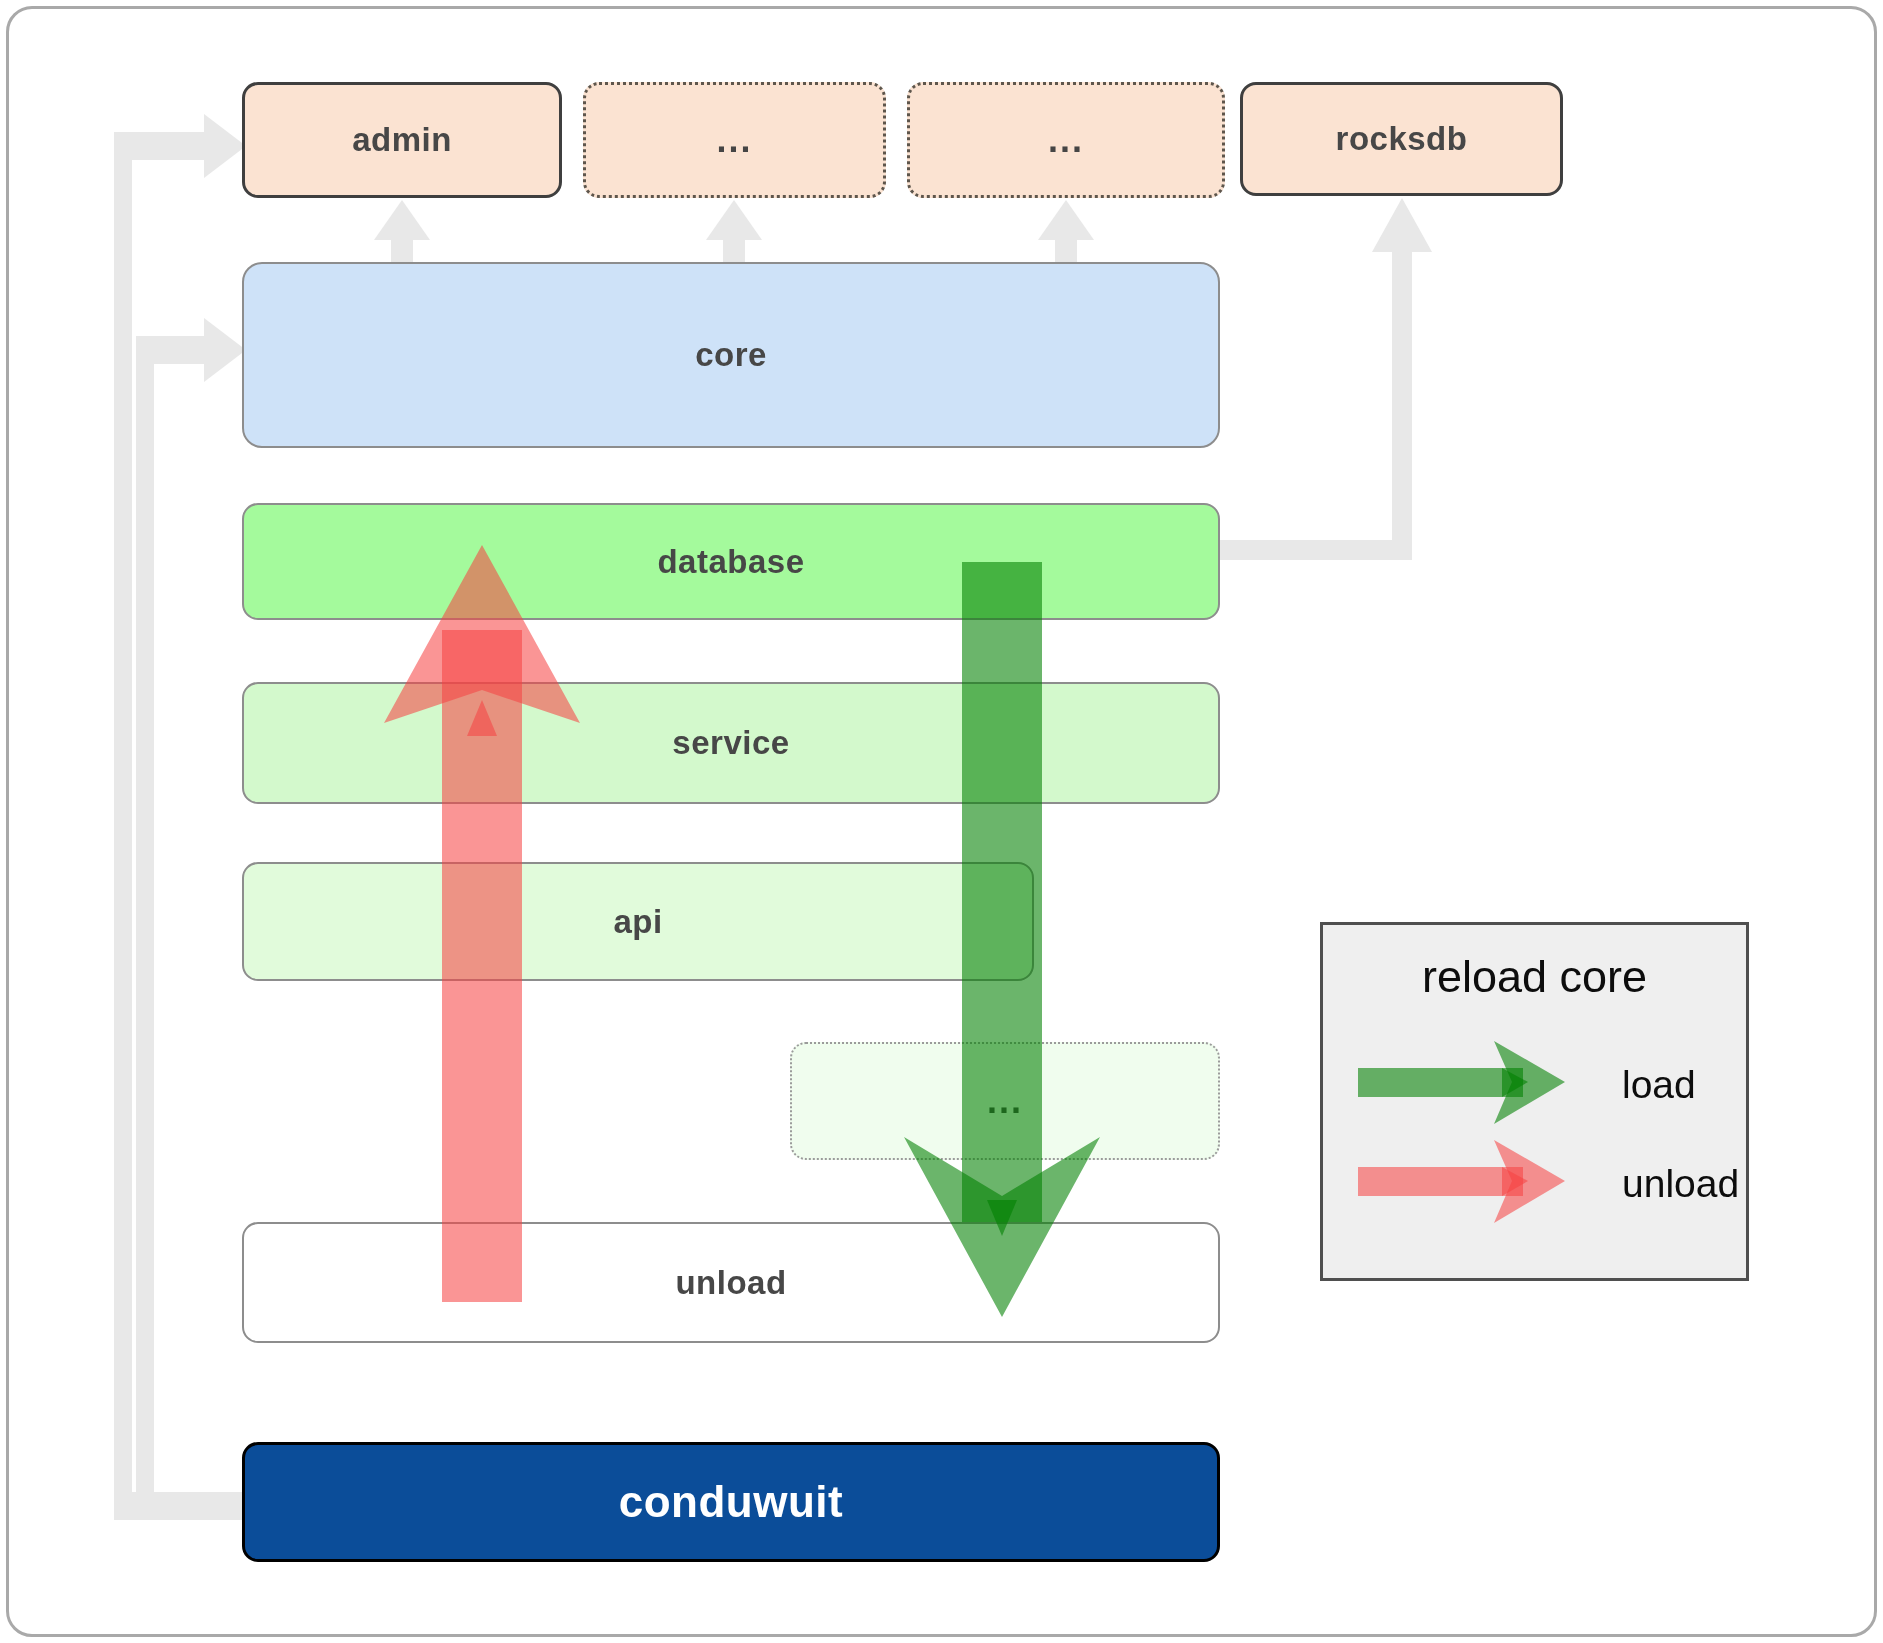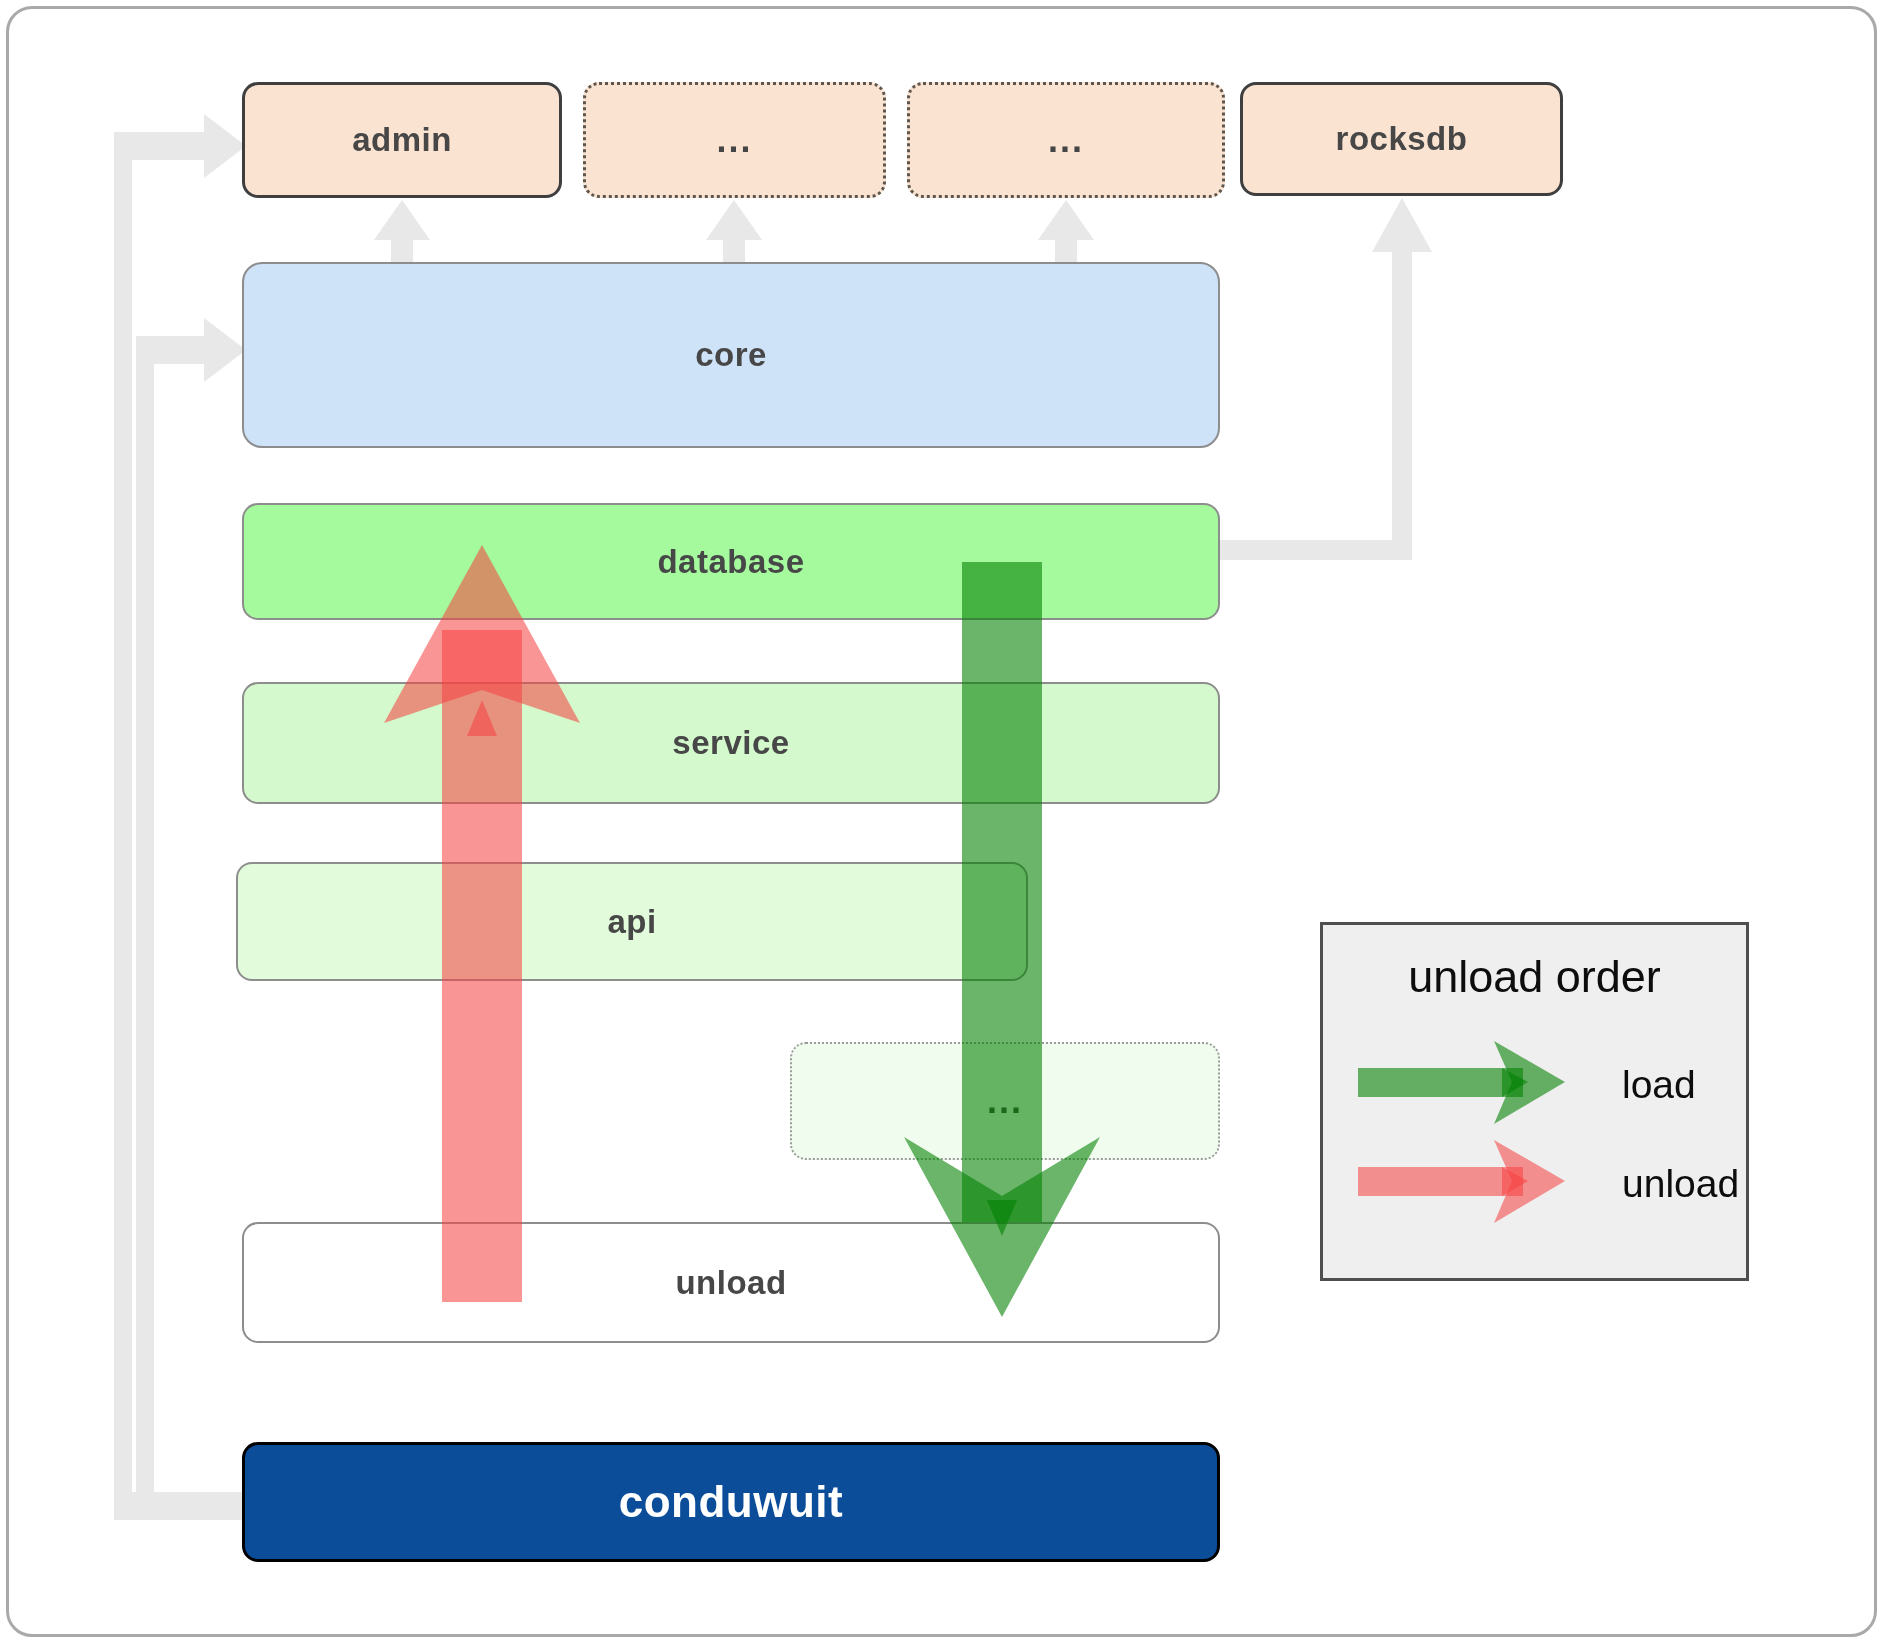--- a/index.html
+++ b/index.html
@@ -43,21 +43,21 @@
   .peach{background:var(--peach);}
   .dots-label{font-weight:700;font-size:36px;letter-spacing:2px;color:#454545;}
 
   #node-ruma{left:242px;top:82px;width:320px;height:116px;}
   #node-dots-1{left:583px;top:82px;width:303px;height:116px;}
   #node-dots-2{left:907px;top:82px;width:318px;height:116px;}
   #node-rocksdb{left:1240px;top:82px;width:323px;height:114px;}
   #node-core{left:242px;top:262px;width:978px;height:186px;background:var(--core-blue);border-radius:20px;}
   #node-database{left:242px;top:503px;width:978px;height:117px;background:var(--db-green);}
   #node-service{left:242px;top:682px;width:978px;height:122px;background:var(--service-green);}
-  #node-api{left:236px;top:862px;width:792px;height:119px;background:var(--api-green);}
+  #node-api{left:242px;top:862px;width:792px;height:119px;background:var(--api-green);}
   #node-admin{left:242px;top:1042px;width:439px;height:118px;background:var(--admin-green);color:#4f4f4f;}
   #node-admin-dots{left:790px;top:1042px;width:430px;height:118px;background:var(--admin-dots-green);}
   #node-router{left:242px;top:1222px;width:978px;height:121px;background:#ffffff;}
   #node-conduwuit{left:242px;top:1442px;width:978px;height:120px;background:var(--conduwuit-blue);border:3px solid #000;color:#ffffff;font-weight:700;font-size:44px;}
 
   #legend{
     position:absolute;left:1320px;top:922px;width:429px;height:359px;
     background:var(--legend-bg);border:3px solid #4f4f4f;box-sizing:border-box;
   }
   #legend .legend-title{
@@ -148,21 +148,21 @@
 
   <div class="node solid-mid" id="node-router">
     <span>unload</span>
   </div>
 
   <div class="node" id="node-conduwuit">
     <span>conduwuit</span>
   </div>
 
   <div id="legend">
-    <div class="legend-title">unload order</div>
+    <div class="legend-title">reload core</div>
     <div class="legend-label load">load</div>
     <div class="legend-label unload">unload</div>
   </div>
 
   <svg class="layer" width="1883" height="1643" viewBox="0 0 1883 1643">
 
     <g fill="rgb(246,66,66)" fill-opacity="0.56">
       <rect x="442" y="630" width="80" height="672"></rect>
       <polygon points="482,545 580,723 482,690 384,723"></polygon>
       <polygon points="467,736 497,736 482,700"></polygon>

